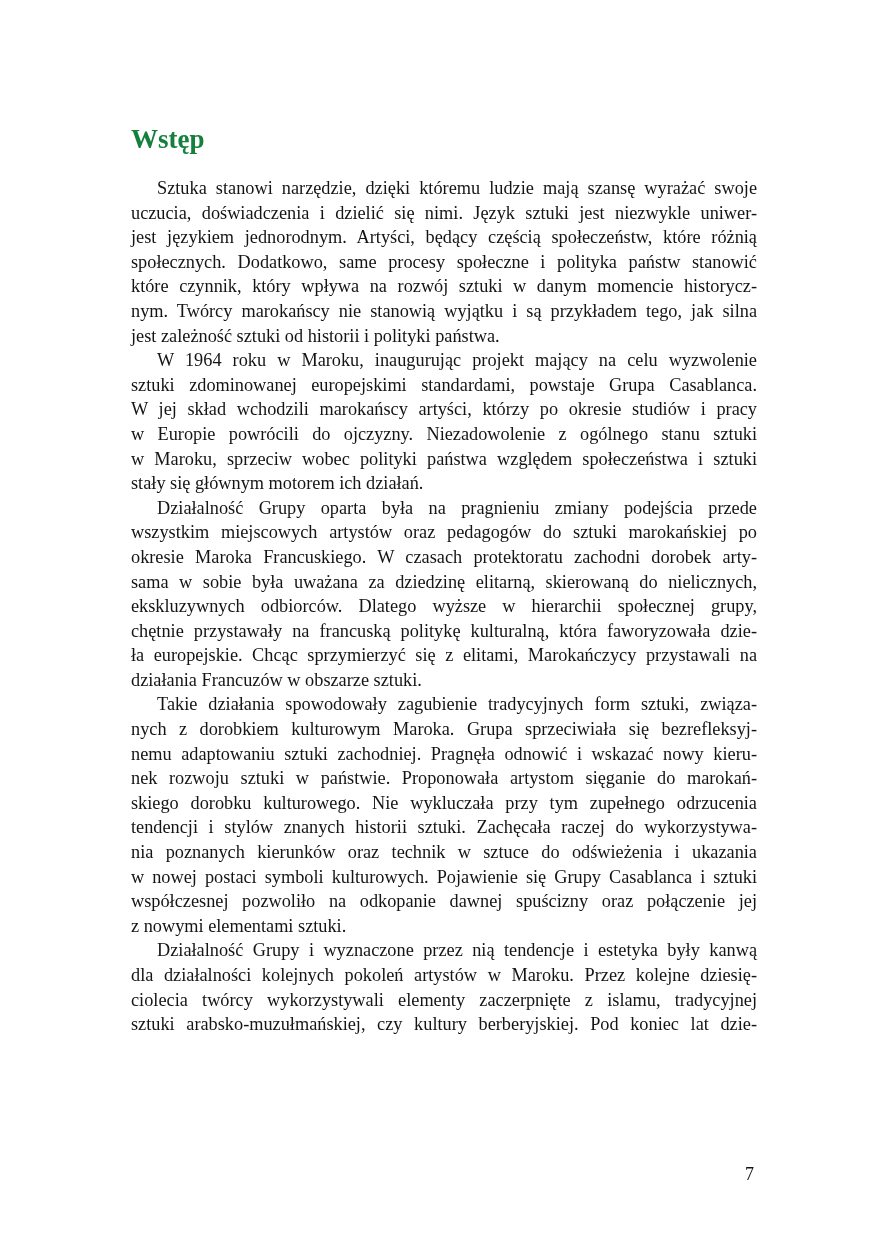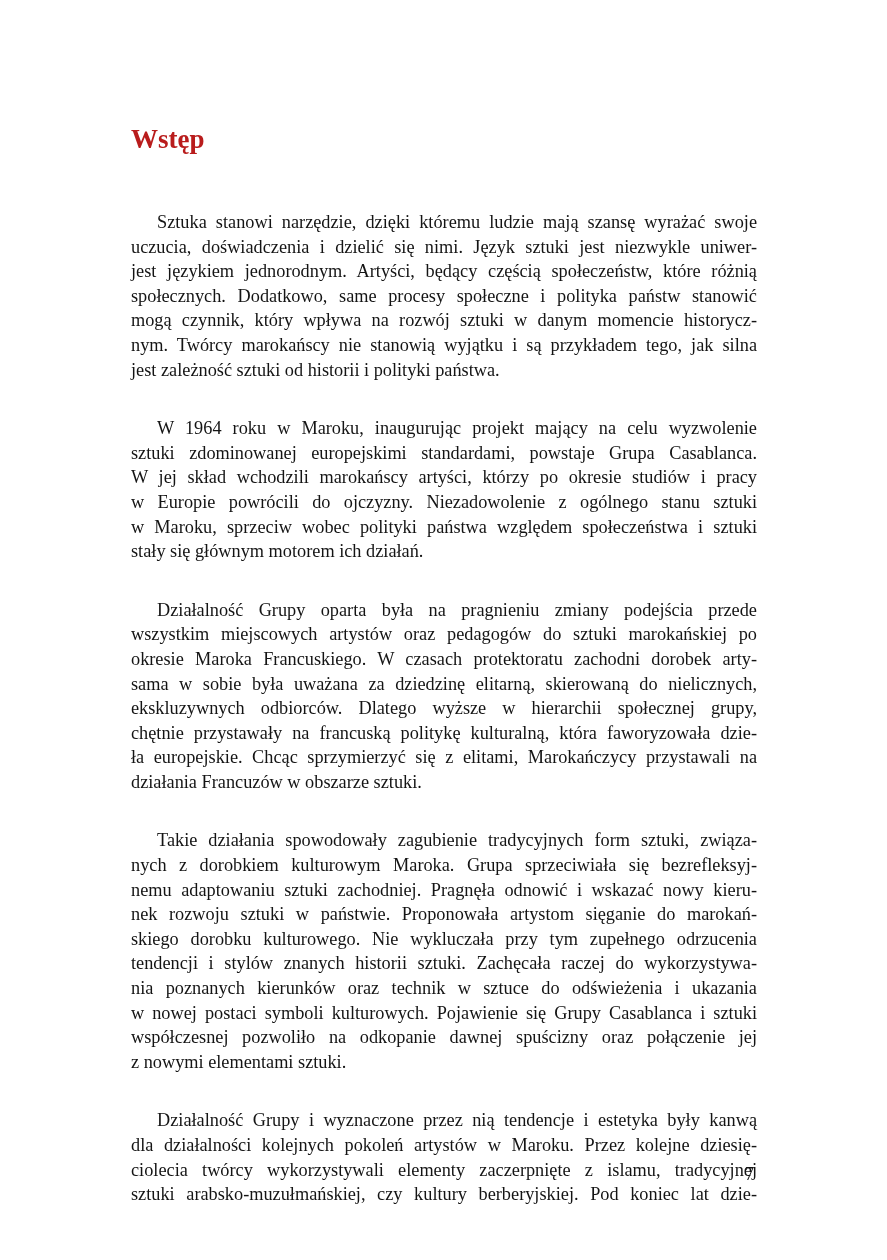--- a/index.html
+++ b/index.html
@@ -24,42 +24,41 @@
     }
     .heading {
       position: absolute;
       left: 131px;
       top: 122px;
       margin: 0;
       font-family: "Liberation Serif", "DejaVu Serif", serif;
       font-weight: bold;
       font-size: 27px;
       line-height: 34px;
-      color: #b91c1c;
+      color: #15803d;
       letter-spacing: 0px;
     }
     .body-text {
       position: absolute;
       left: 131px;
       top: 176px;
       width: 626px;
     }
     .line {
       display: block;
       height: 24.6px;
       line-height: 24.6px;
       font-size: 18.3px;
       white-space: nowrap;
       text-align: justify;
       text-align-last: justify;
       color: #141414;
     }
     .line.indent {
       padding-left: 26px;
-      margin-top: 34px;
     }
     .line.last {
       text-align-last: left;
     }
     .page-number {
       position: absolute;
       left: 745px;
       top: 1163px;
       font-size: 18px;
       line-height: 22px;
@@ -72,21 +71,21 @@
 <div class="page">
   <h1 class="heading">Wstęp</h1>
 
   <div class="body-text">
 
     <div>
       <span class="line indent">Sztuka stanowi narzędzie, dzięki któremu ludzie mają szansę wyrażać swoje</span>
       <span class="line">uczucia, doświadczenia i dzielić się nimi. Język sztuki jest niezwykle uniwer-</span>
       <span class="line">jest językiem jednorodnym. Artyści, będący częścią społeczeństw, które różnią</span>
       <span class="line">społecznych. Dodatkowo, same procesy społeczne i polityka państw stanowić</span>
-      <span class="line">mogą czynnik, który wpływa na rozwój sztuki w danym momencie historycz-</span>
+      <span class="line">które czynnik, który wpływa na rozwój sztuki w danym momencie historycz-</span>
       <span class="line">nym. Twórcy marokańscy nie stanowią wyjątku i są przykładem tego, jak silna</span>
       <span class="line last">jest zależność sztuki od historii i polityki państwa.</span>
     </div>
 
     <div>
       <span class="line indent">W 1964 roku w Maroku, inaugurując projekt mający na celu wyzwolenie</span>
       <span class="line">sztuki zdominowanej europejskimi standardami, powstaje Grupa Casablanca.</span>
       <span class="line">W jej skład wchodzili marokańscy artyści, którzy po okresie studiów i pracy</span>
       <span class="line">w Europie powrócili do ojczyzny. Niezadowolenie z ogólnego stanu sztuki</span>
       <span class="line">w Maroku, sprzeciw wobec polityki państwa względem społeczeństwa i sztuki</span>

